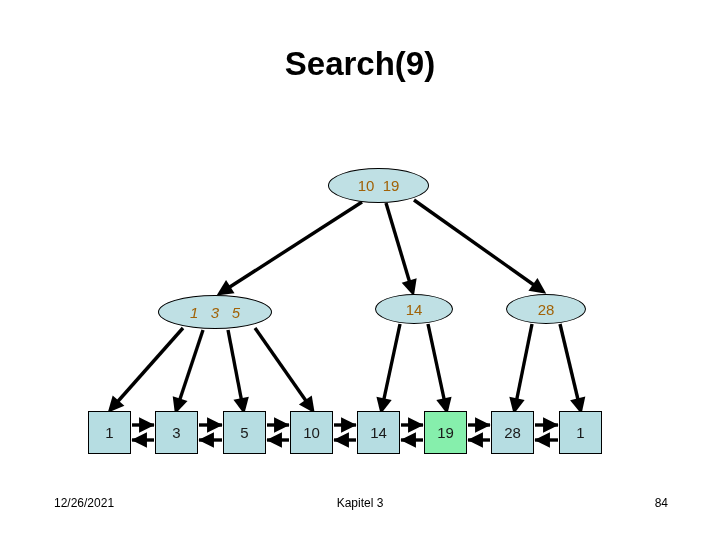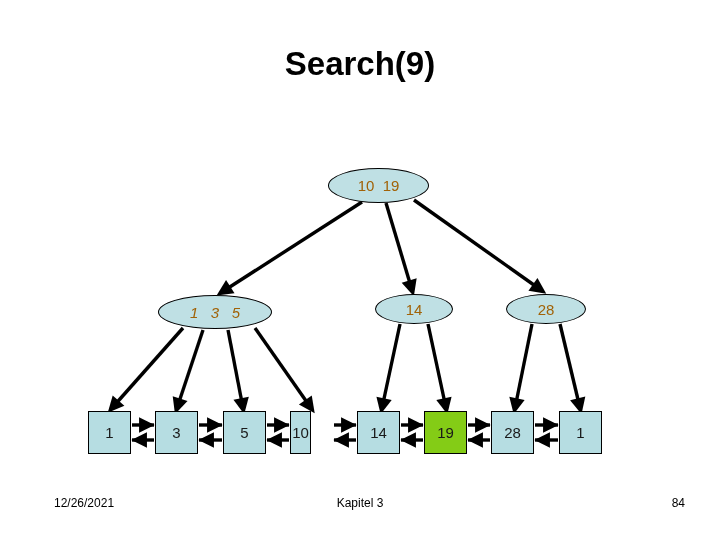--- a/index.html
+++ b/index.html
@@ -79,21 +79,21 @@
   
   .footer-text {
     position: absolute;
     top: 496px;
     font-size: 12px;
     color: #000000;
     white-space: nowrap;
   }
   #footer-date  { left: 54px; }
   #footer-label { left: 0; width: 720px; text-align: center; }
-  #footer-page  { left: 0; width: 720px; text-align: right; padding-right: 35px; box-sizing: border-box; }
+  #footer-page  { left: 0; width: 720px; text-align: right; padding-right: 52px; box-sizing: border-box; }
 </style>
 </head>
 <body>
 
 <div id="slide-title">Search(9)</div>
 
 <div id="diagram">
 
   <svg id="edge-layer" viewBox="0 0 720 540">
     <defs>
@@ -136,23 +136,23 @@
   </svg>
 
   <div id="nodes-layer">
       <div class="node-ellipse" style="left: 328px; top: 168px; width: 101px; height: 35px; background: rgb(191, 224, 228);">10  19</div>
       <div class="node-ellipse" style="left: 158px; top: 295px; width: 114px; height: 34px; background: rgb(191, 224, 228); font-style: italic;">1   3   5</div>
       <div class="node-ellipse" style="left: 375px; top: 294px; width: 78px; height: 30px; background: rgb(191, 224, 228);">14</div>
       <div class="node-ellipse" style="left: 506px; top: 294px; width: 80px; height: 30px; background: rgb(191, 224, 228);">28</div>
       <div class="leaf-box" style="left: 88px; top: 411px; width: 43px; height: 43px; background: rgb(182, 221, 226);">1</div>
       <div class="leaf-box" style="left: 155px; top: 411px; width: 43px; height: 43px; background: rgb(182, 221, 226);">3</div>
       <div class="leaf-box" style="left: 223px; top: 411px; width: 43px; height: 43px; background: rgb(182, 221, 226);">5</div>
-      <div class="leaf-box" style="left: 290px; top: 411px; width: 21px; height: 43px; background: rgb(182, 221, 226);">10</div>
+      <div class="leaf-box" style="left: 290px; top: 411px; width: 43px; height: 43px; background: rgb(182, 221, 226);">10</div>
       <div class="leaf-box" style="left: 357px; top: 411px; width: 43px; height: 43px; background: rgb(182, 221, 226);">14</div>
-      <div class="leaf-box" style="left: 424px; top: 411px; width: 43px; height: 43px; background: #84cc16;">19</div>
+      <div class="leaf-box" style="left: 424px; top: 411px; width: 43px; height: 43px; background: #86efac;">19</div>
       <div class="leaf-box" style="left: 491px; top: 411px; width: 43px; height: 43px; background: rgb(182, 221, 226);">28</div>
       <div class="leaf-box" style="left: 559px; top: 411px; width: 43px; height: 43px; background: rgb(182, 221, 226);">1</div>
     </div>
 </div>
 
 <div class="footer-text" id="footer-date">12/26/2021</div>
 
 <div class="footer-text" id="footer-label">Kapitel 3</div>
 
 <div class="footer-text" id="footer-page">84</div>

